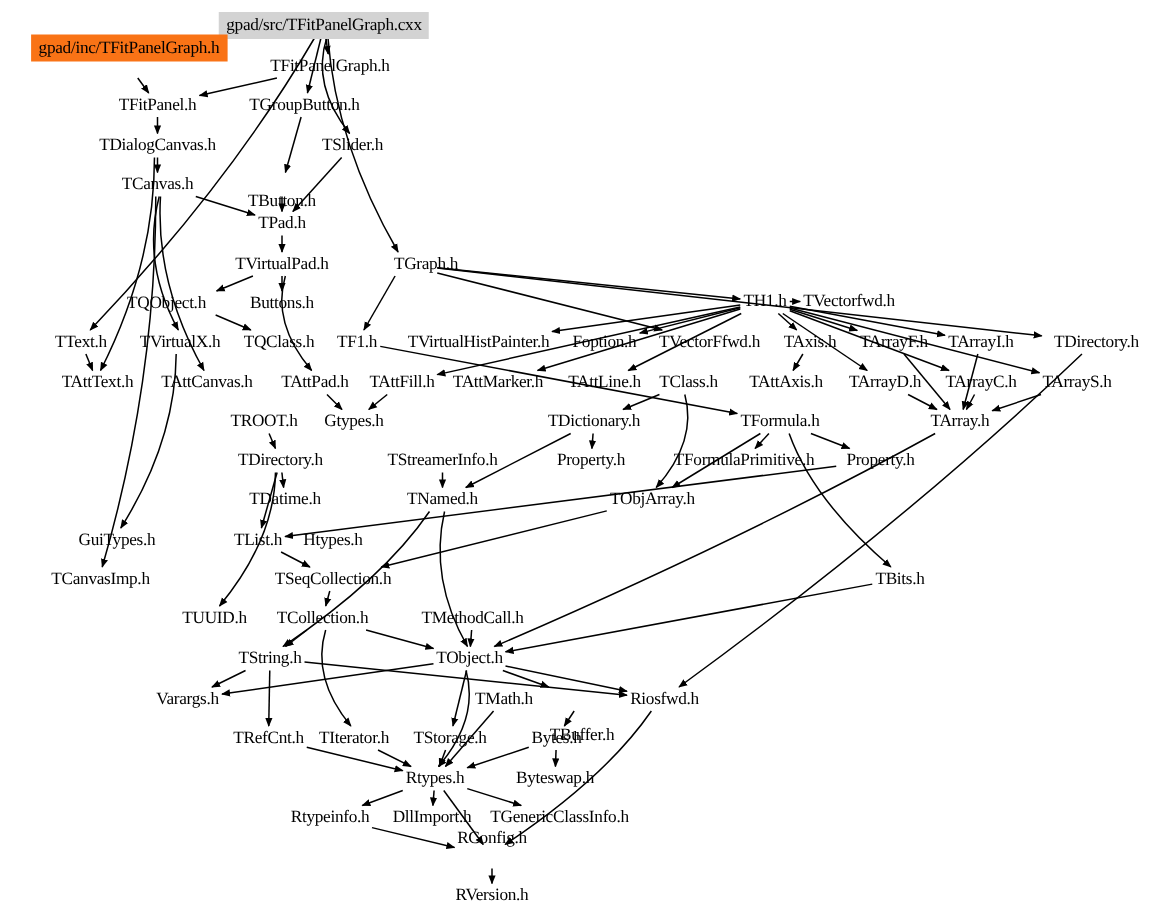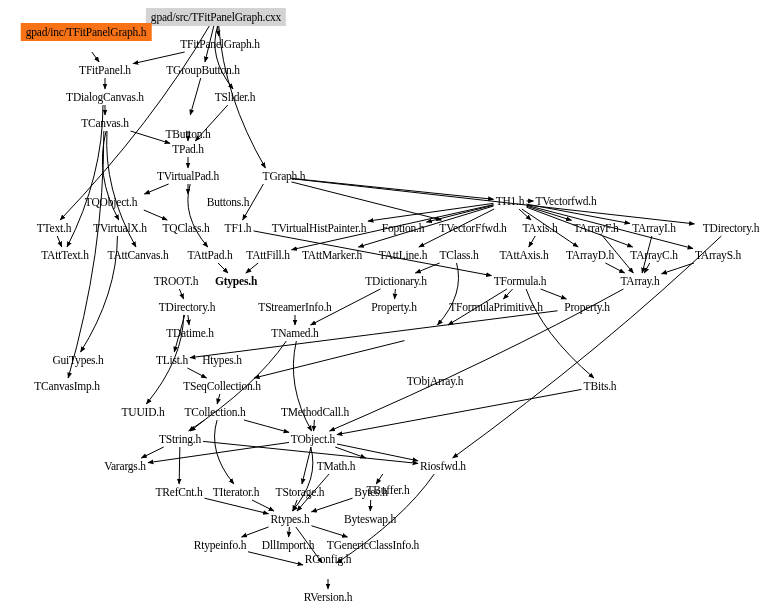--- a/index.html
+++ b/index.html
@@ -126,21 +126,21 @@
     <div class="lbl" style="left: 105px; top: 70px;">TFitPanel.h</div>
     <div class="lbl" style="left: 203px; top: 70px;">TGroupButton.h</div>
     <div class="lbl" style="left: 105px; top: 97px;">TDialogCanvas.h</div>
     <div class="lbl" style="left: 235px; top: 97px;">TSlider.h</div>
     <div class="lbl" style="left: 105px; top: 123px;">TCanvas.h</div>
     <div class="lbl" style="left: 188px; top: 134px;">TButton.h</div>
     <div class="lbl" style="left: 188px; top: 149px;">TPad.h</div>
     <div class="lbl" style="left: 188px; top: 176px;">TVirtualPad.h</div>
     <div class="lbl" style="left: 268px; top: 176px; margin-left: 16px;">TGraph.h</div>
     <div class="lbl" style="left: 111px; top: 202px;">TQObject.h</div>
-    <div class="lbl" style="left: 188px; top: 202px; margin-left: 40px;">Buttons.h</div>
+    <div class="lbl" style="left: 188px; top: 202px;">Buttons.h</div>
     <div class="lbl" style="left: 510px; top: 201px;">TH1.h</div>
     <div class="lbl" style="left: 566px; top: 201px;">TVectorfwd.h</div>
     <div class="lbl" style="left: 54px; top: 228px;">TText.h</div>
     <div class="lbl" style="left: 120px; top: 228px;">TVirtualX.h</div>
     <div class="lbl" style="left: 186px; top: 228px;">TQClass.h</div>
     <div class="lbl" style="left: 238px; top: 228px;">TF1.h</div>
     <div class="lbl" style="left: 319px; top: 228px;">TVirtualHistPainter.h</div>
     <div class="lbl" style="left: 403px; top: 228px;">Foption.h</div>
     <div class="lbl" style="left: 473px; top: 228px;">TVectorFfwd.h</div>
     <div class="lbl" style="left: 540px; top: 228px;">TAxis.h</div>
@@ -152,32 +152,32 @@
     <div class="lbl" style="left: 210px; top: 255px; text-align: center;">TAttPad.h</div>
     <div class="lbl" style="left: 268px; top: 255px;">TAttFill.h</div>
     <div class="lbl" style="left: 332px; top: 255px;">TAttMarker.h</div>
     <div class="lbl" style="left: 403px; top: 255px;">TAttLine.h</div>
     <div class="lbl" style="left: 459px; top: 255px;">TClass.h</div>
     <div class="lbl" style="left: 524px; top: 255px;">TAttAxis.h</div>
     <div class="lbl" style="left: 590px; top: 255px;">TArrayD.h</div>
     <div class="lbl" style="left: 654px; top: 255px;">TArrayC.h</div>
     <div class="lbl" style="left: 718px; top: 255px;">TArrayS.h</div>
     <div class="lbl" style="left: 176px; top: 281px;">TROOT.h</div>
-    <div class="lbl" style="left: 236px; top: 281px; font-weight: bold;">Gtypes.h</div>
+    <div class="lbl" style="left: 236px; top: 281px;">Gtypes.h</div>
     <div class="lbl" style="left: 396px; top: 281px;">TDictionary.h</div>
     <div class="lbl" style="left: 520px; top: 281px;">TFormula.h</div>
     <div class="lbl" style="left: 640px; top: 281px;">TArray.h</div>
     <div class="lbl" style="left: 187px; top: 307px;">TDirectory.h</div>
     <div class="lbl" style="left: 295px; top: 307px;">TStreamerInfo.h</div>
     <div class="lbl" style="left: 394px; top: 307px;">Property.h</div>
     <div class="lbl" style="left: 496px; top: 307px;">TFormulaPrimitive.h</div>
     <div class="lbl" style="left: 587px; top: 307px;">Property.h</div>
     <div class="lbl" style="left: 190px; top: 333px;">TDatime.h</div>
     <div class="lbl" style="left: 295px; top: 333px;">TNamed.h</div>
-    <div class="lbl" style="left: 435px; top: 333px; margin-top: 48px;">TObjArray.h</div>
+    <div class="lbl" style="left: 435px; top: 333px;">TObjArray.h</div>
     <div class="lbl" style="left: 78px; top: 360px;">GuiTypes.h</div>
     <div class="lbl" style="left: 172px; top: 360px;">TList.h</div>
     <div class="lbl" style="left: 222px; top: 360px;">Htypes.h</div>
     <div class="lbl" style="left: 67px; top: 386px;">TCanvasImp.h</div>
     <div class="lbl" style="left: 222px; top: 386px;">TSeqCollection.h</div>
     <div class="lbl" style="left: 600px; top: 386px;">TBits.h</div>
     <div class="lbl" style="left: 143px; top: 412px;">TUUID.h</div>
     <div class="lbl" style="left: 215px; top: 412px;">TCollection.h</div>
     <div class="lbl" style="left: 315px; top: 412px;">TMethodCall.h</div>
     <div class="lbl" style="left: 180px; top: 439px;">TString.h</div>

